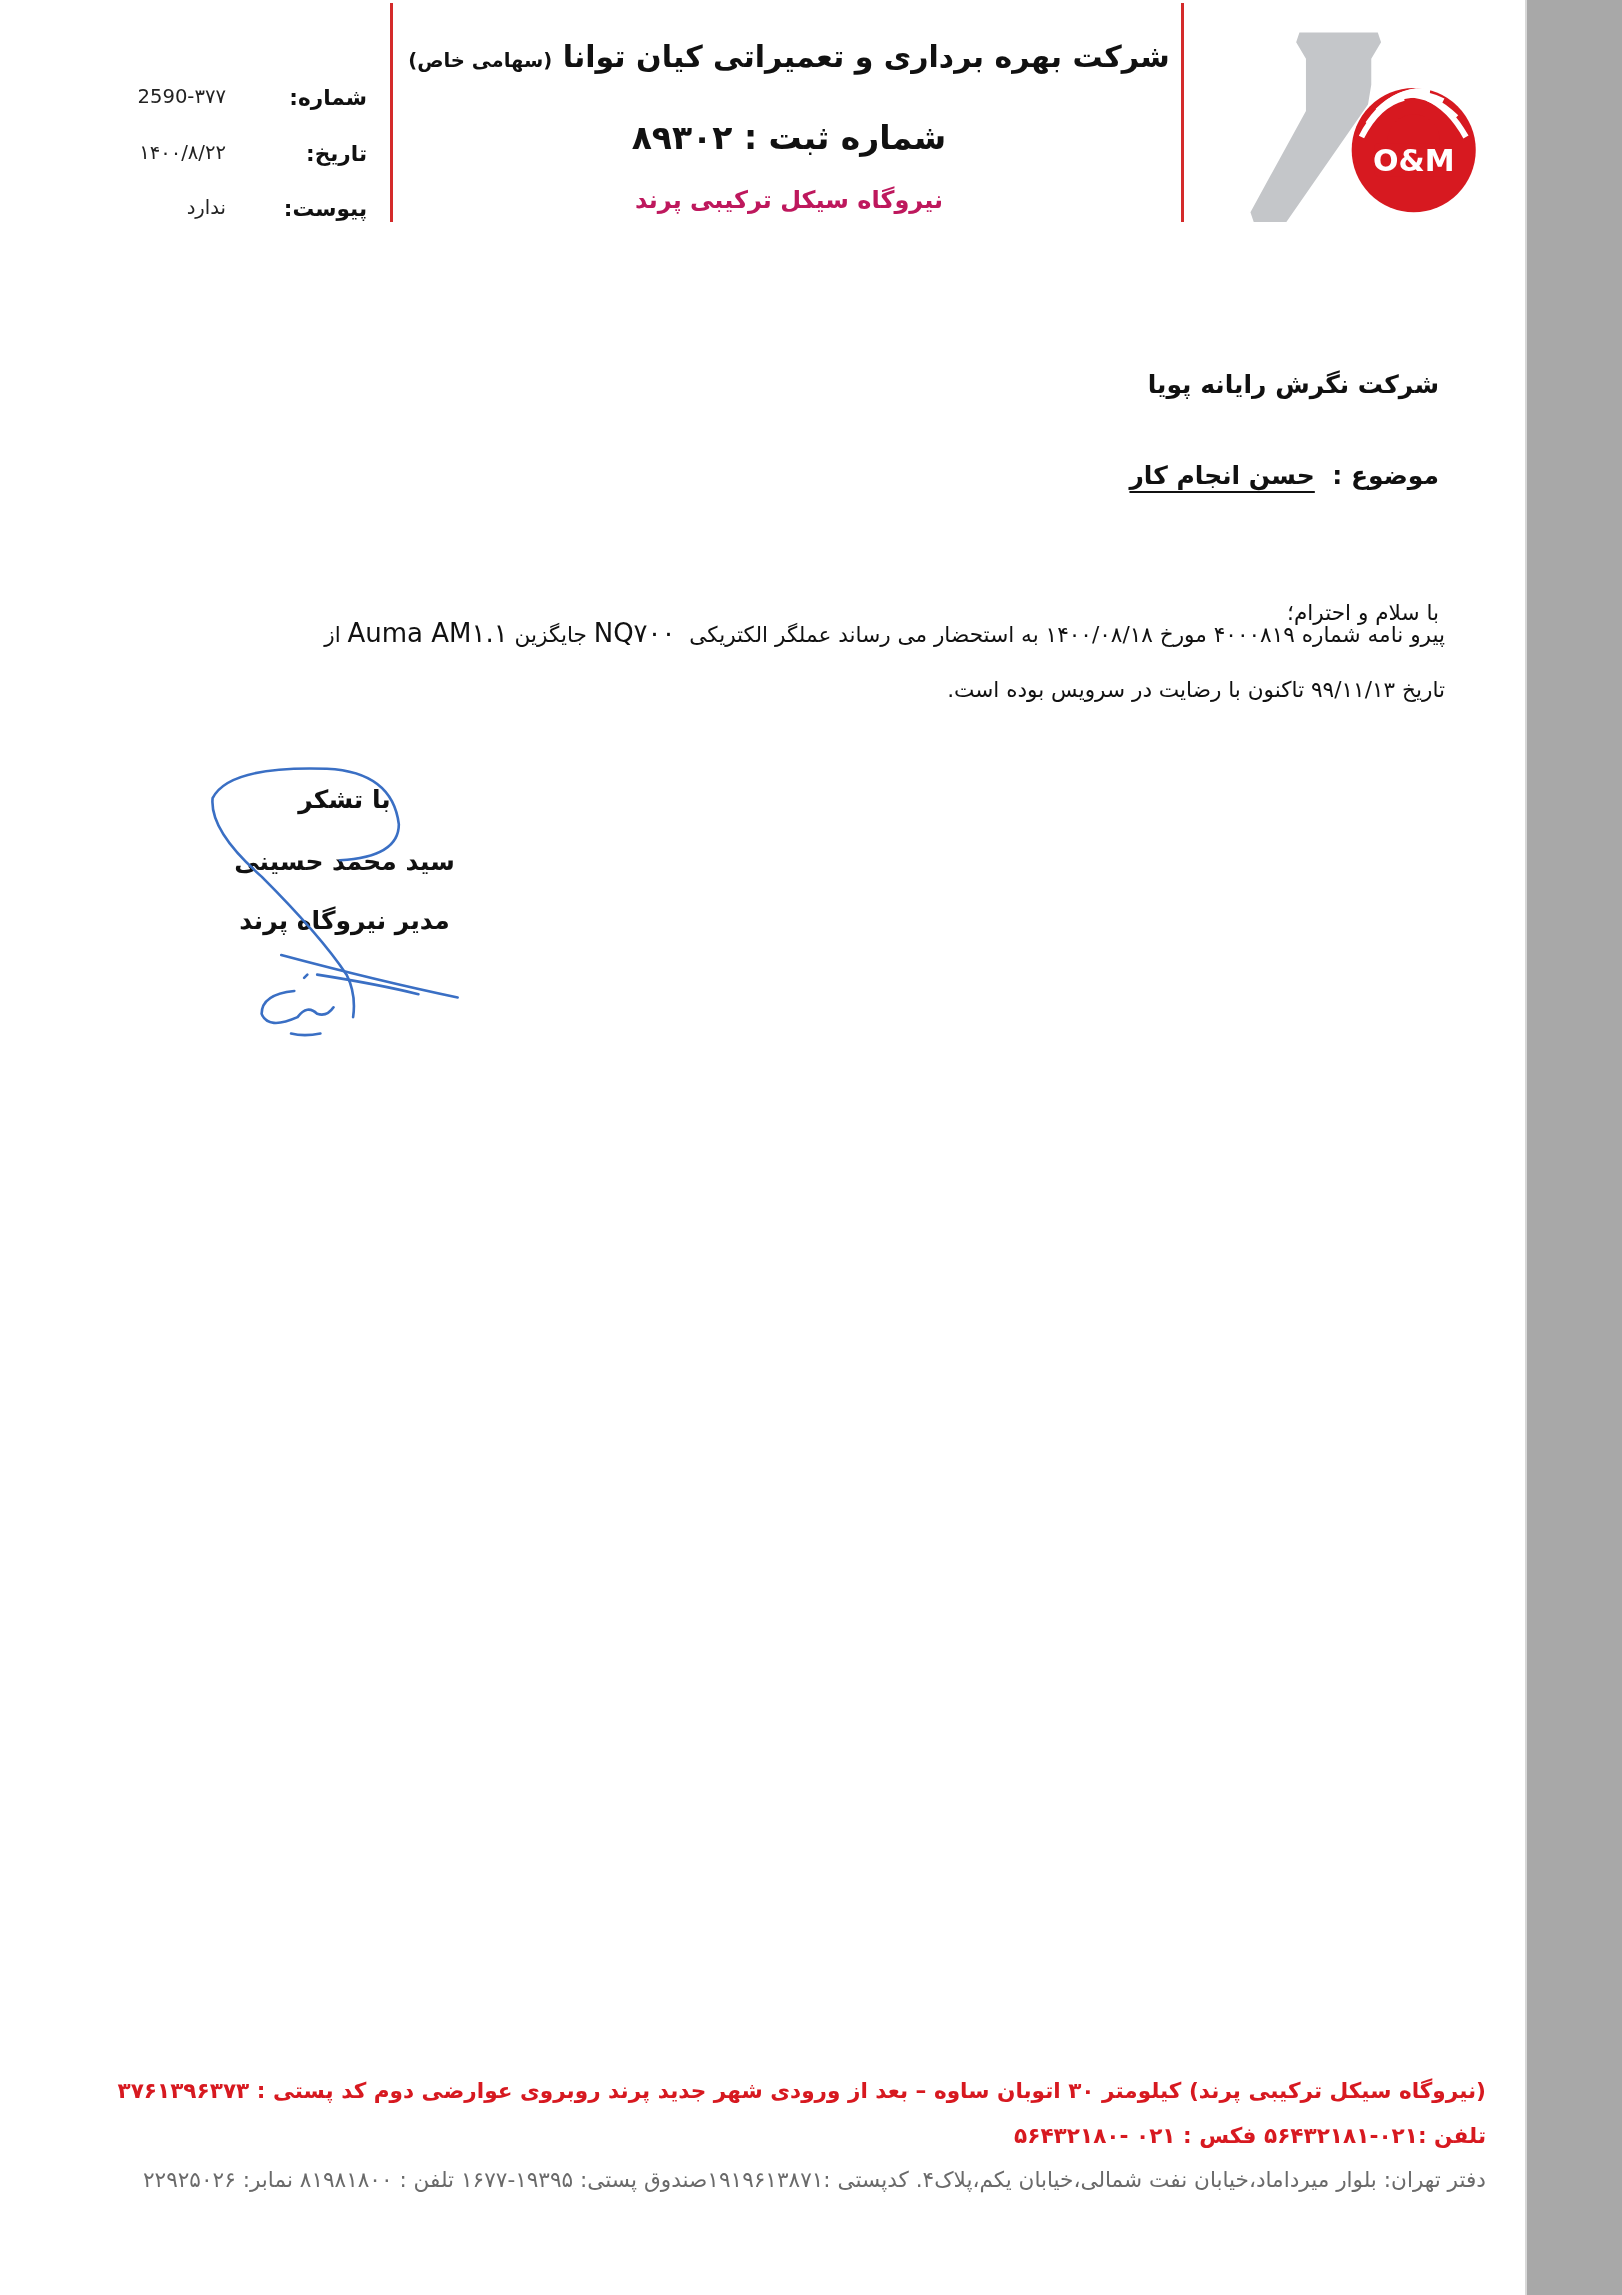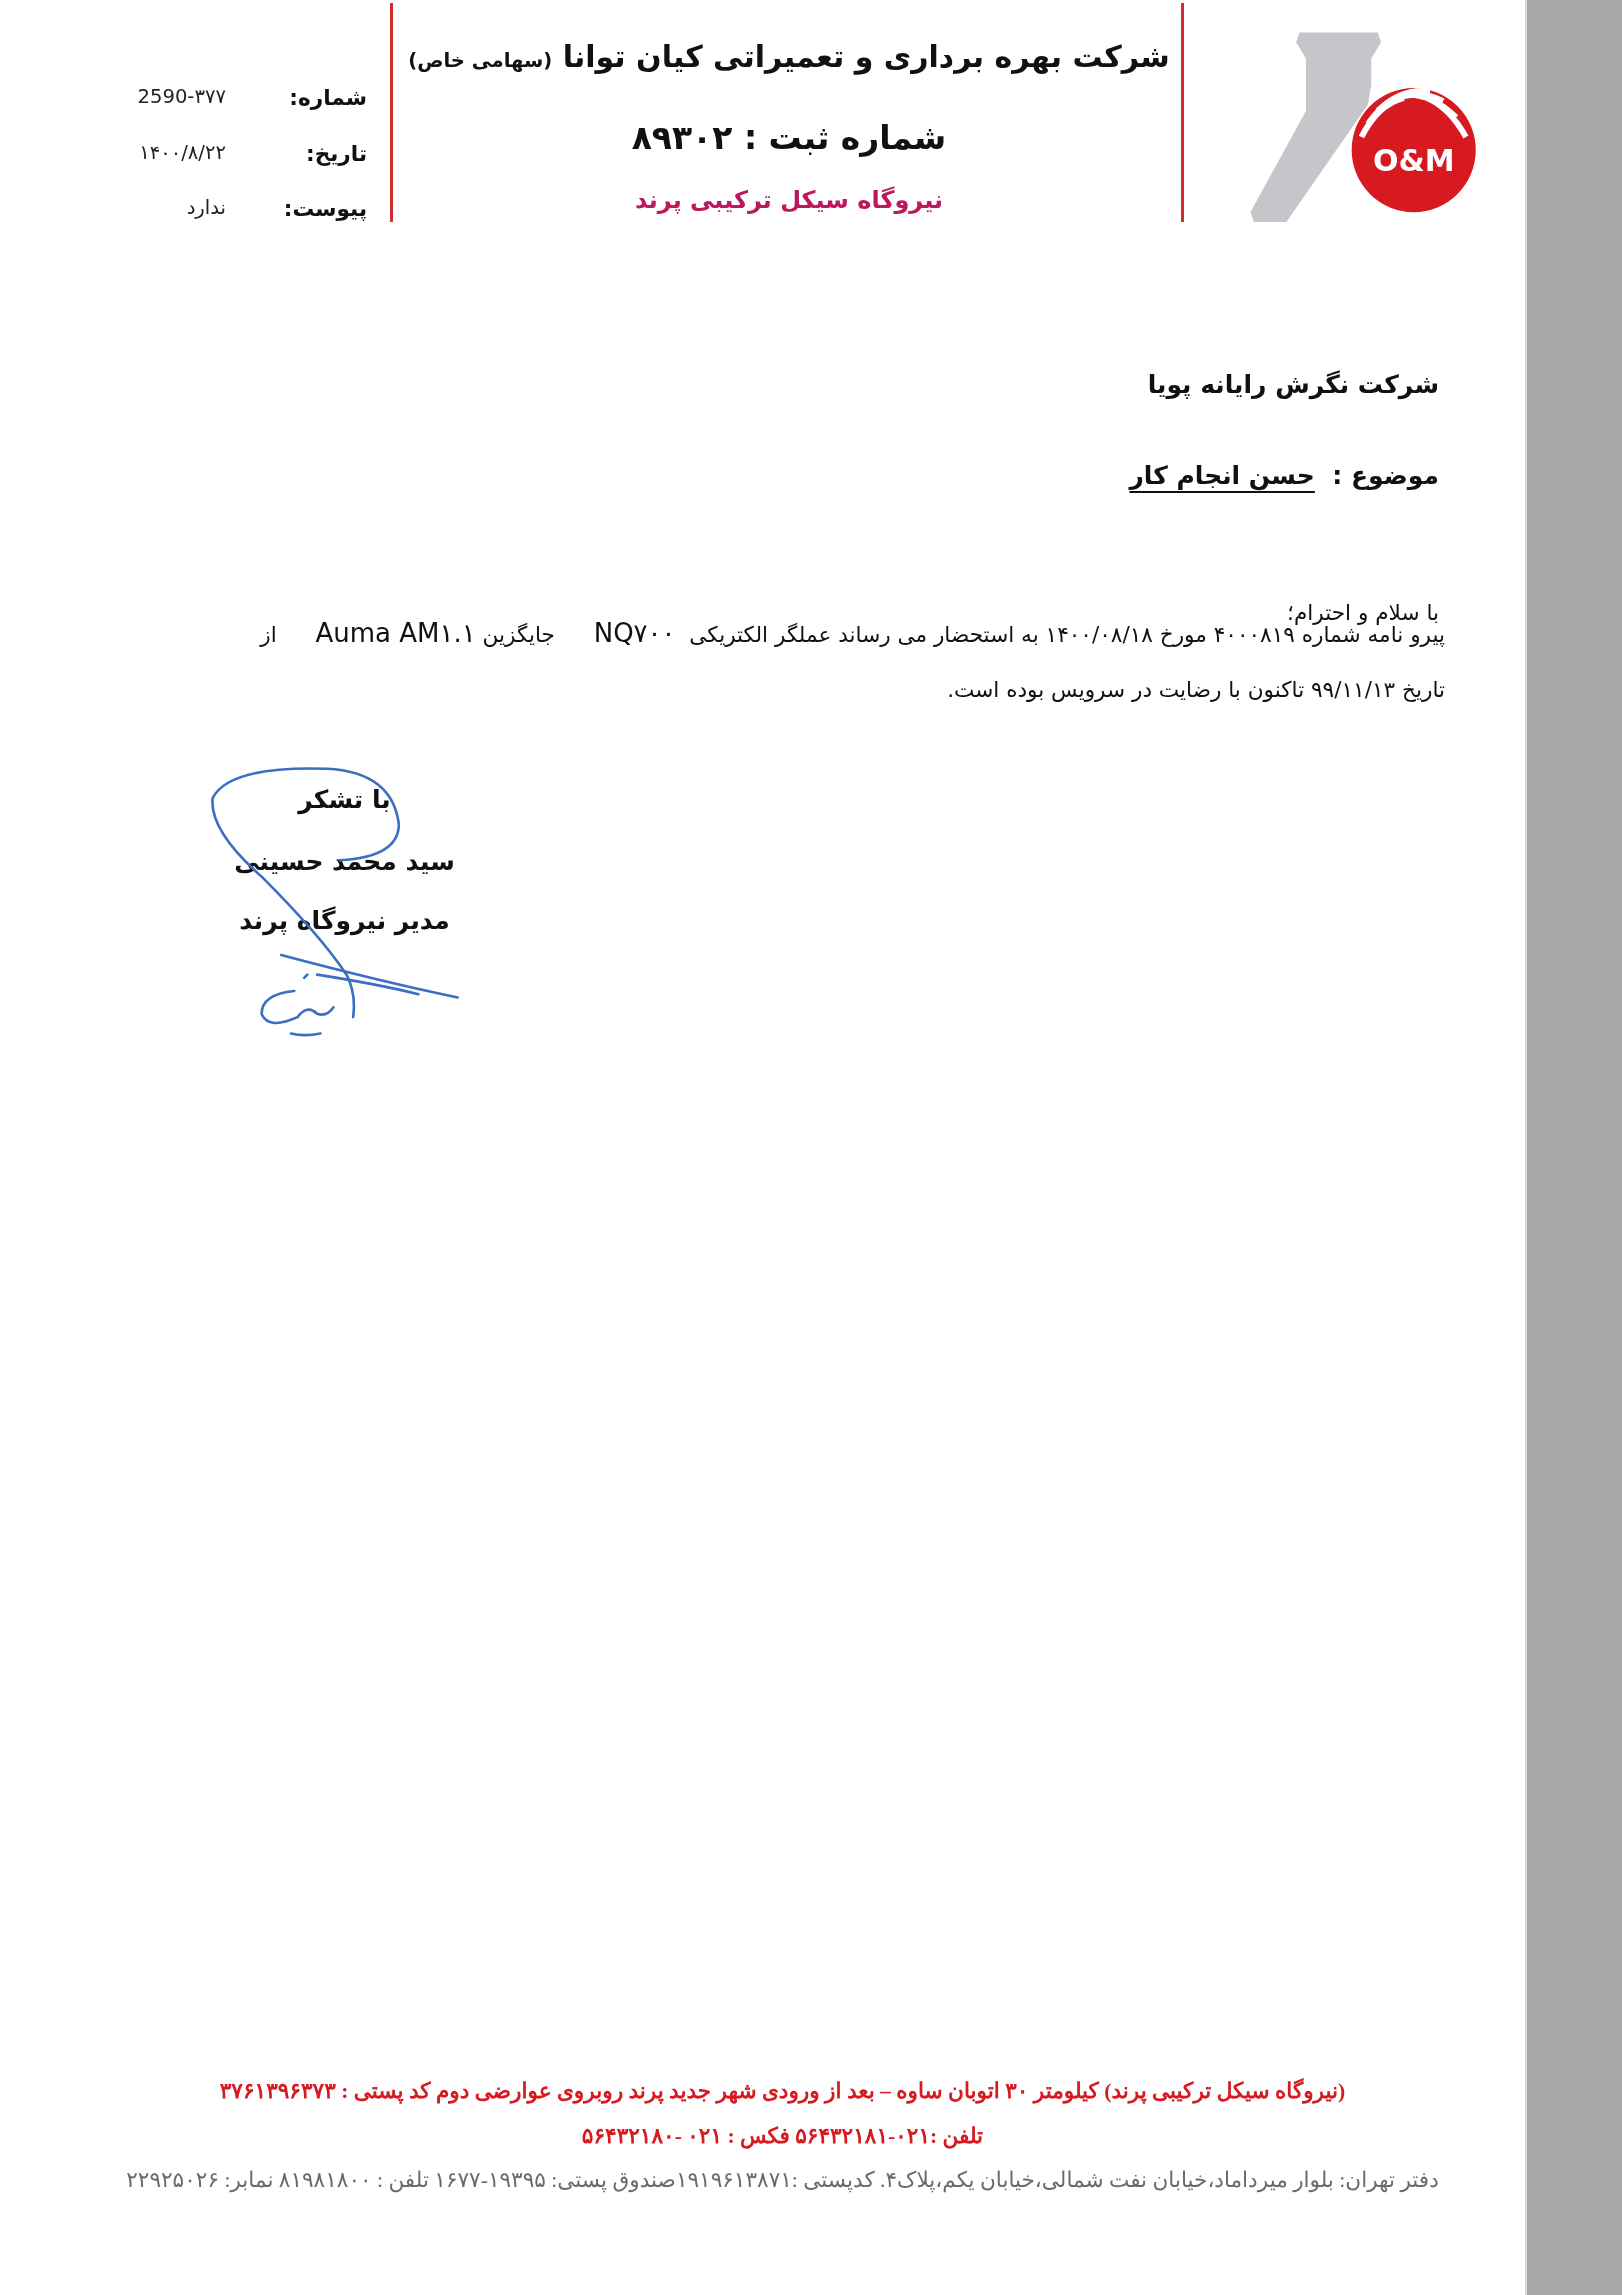--- a/index.html
+++ b/index.html
@@ -27,29 +27,29 @@
   .meta .lbl { position:absolute; right:0; font-weight:bold; font-size:21.6px; }
   .meta .val { position:absolute; right:141px; font-size:19.6px; color:#222; }
 
   .recipient { position:absolute; right:183px; top:370px; font-size:25px; font-weight:bold; direction:rtl; }
   .subject { position:absolute; right:183px; top:461px; font-size:25px; font-weight:bold; direction:rtl; }
   .subject .u { text-decoration:underline; text-underline-offset:6.5px;text-align:right; }
   .greeting { position:absolute; right:183px; top:556px; font-size:21.6px; direction:rtl;margin-top:44px; }
   .body-line { position:absolute; right:177px; font-size:21.6px; direction:rtl; white-space:nowrap; }
   .body-line.l1 { top:618px; right:288px; }
   .body-line.l2 { top:677px; }
-  .latin { font-size:26px; font-family:"DejaVu Sans", sans-serif;margin-left:32px; }
+  .latin { font-size:26px; font-family:"DejaVu Sans", sans-serif; }
 
   
   .sig { position:absolute; left:183px; top:759px; width:301px; height:281px; }
   .sig-text { position:absolute; left:11px; width:301px; text-align:center; direction:rtl; font-weight:bold; font-size:25px; }
   .sig-svg { position:absolute; left:0; top:0; }
 
   
-  .foot { position:absolute; left:79px; width:1407px; text-align:center; direction:rtl; font-weight:bold; white-space:nowrap;font-family:Liberation Serif, serif; }
+  .foot { position:absolute; left:79px; width:1407px; text-align:right; direction:rtl; font-weight:bold; white-space:nowrap; }
   .foot.a { top:2078px; font-size:21.6px; color:#d71920; }
   .foot.b { top:2123px; font-size:21.6px; color:#d71920; }
   .foot.c { top:2167px; font-size:21.6px; color:#6a6a6a; font-weight:normal; }
 </style>
 </head>
 <body>
 
 <div class="gray-bar"></div>
 <div class="gray-bar-edge"></div>
 

